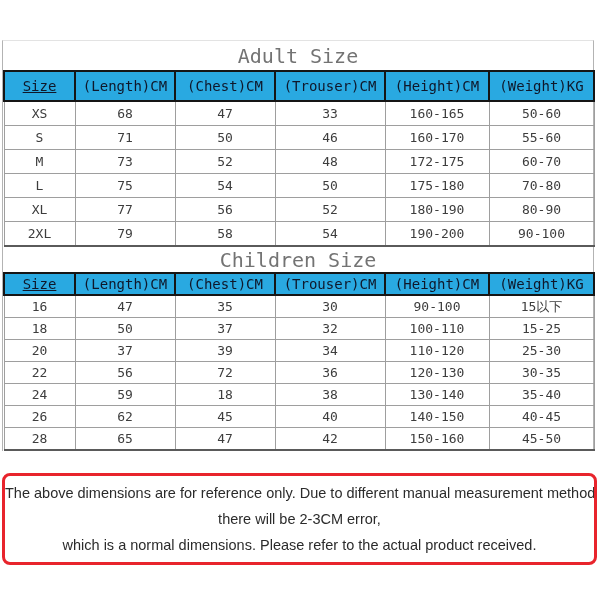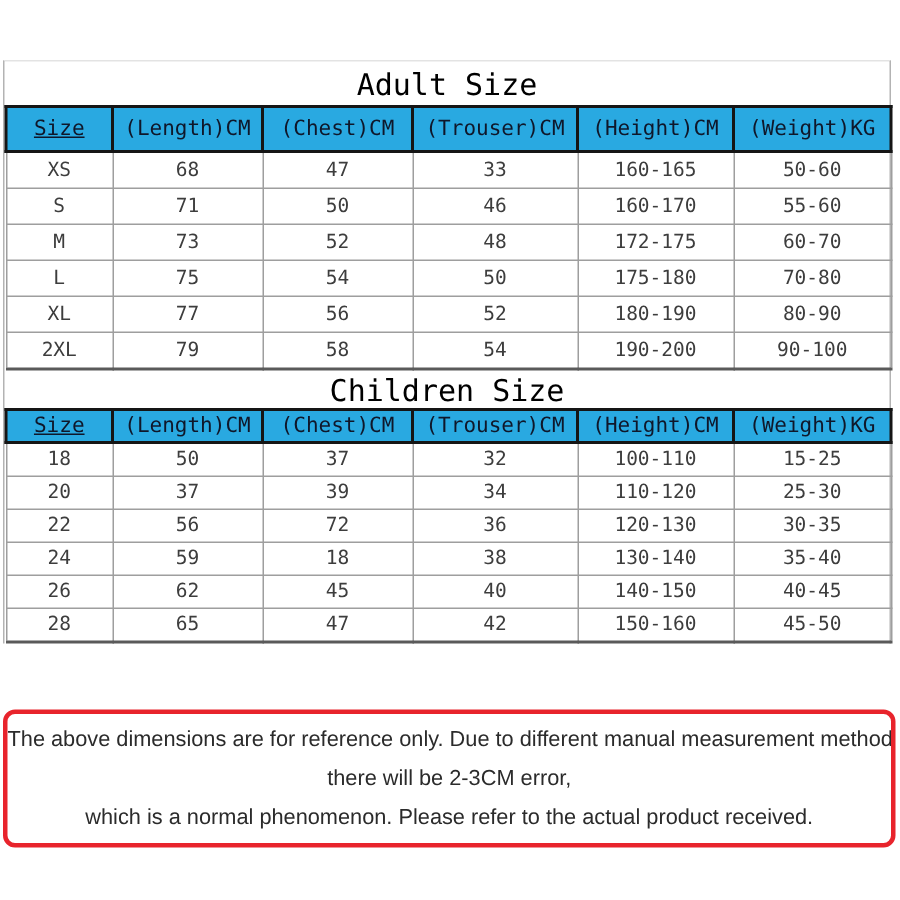--- a/index.html
+++ b/index.html
@@ -10,21 +10,21 @@
     font-family:"DejaVu Sans Mono", monospace;
     overflow:hidden;
   }
   .sheet {
     position:absolute; left:2px; top:40px; width:590px;
     border-left:1px solid #b3b3b3;
     border-right:1px solid #b3b3b3;
     border-top:1px solid #e3e3e3;
   }
   .section-title {
-    text-align:center; color:#000000; font-size:20px;
+    text-align:center; color:#737373; font-size:20px;
   }
   .adult-title { height:29px; line-height:31px; }
   .children-title { height:25px; line-height:26px;text-align:center; }
   table.size-table {
     width:100%; border-collapse:collapse; table-layout:fixed;
     border-bottom:2px solid #5a5a5a;
   }
   table.size-table th {
     background:#29a9e1;
     border:2px solid #151515;
@@ -156,20 +156,28 @@
           <th>Size</th>
           <th>(Length)CM</th>
           <th>(Chest)CM</th>
           <th>(Trouser)CM</th>
           <th>(Height)CM</th>
           <th>(Weight)KG</th>
         </tr>
     </thead>
     <tbody>
         <tr>
+          <td>16</td>
+          <td>47</td>
+          <td>35</td>
+          <td>30</td>
+          <td>90-100</td>
+          <td>15以下</td>
+        </tr>
+        <tr>
           <td>18</td>
           <td>50</td>
           <td>37</td>
           <td>32</td>
           <td>100-110</td>
           <td>15-25</td>
         </tr>
         <tr>
           <td>20</td>
           <td>37</td>
@@ -211,14 +219,14 @@
           <td>45-50</td>
         </tr>
       </tbody>
   </table>
 
 </div>
 
 <div class="disclaimer">
   <div class="line">The above dimensions are for reference only. Due to different manual measurement methods,</div>
   <div class="line">there will be 2-3CM error,</div>
-  <div class="line">which is a normal phenomenon. Please refer to the actual product received.</div>
+  <div class="line">which is a normal dimensions. Please refer to the actual product received.</div>
 </div>
 
 </body></html>

